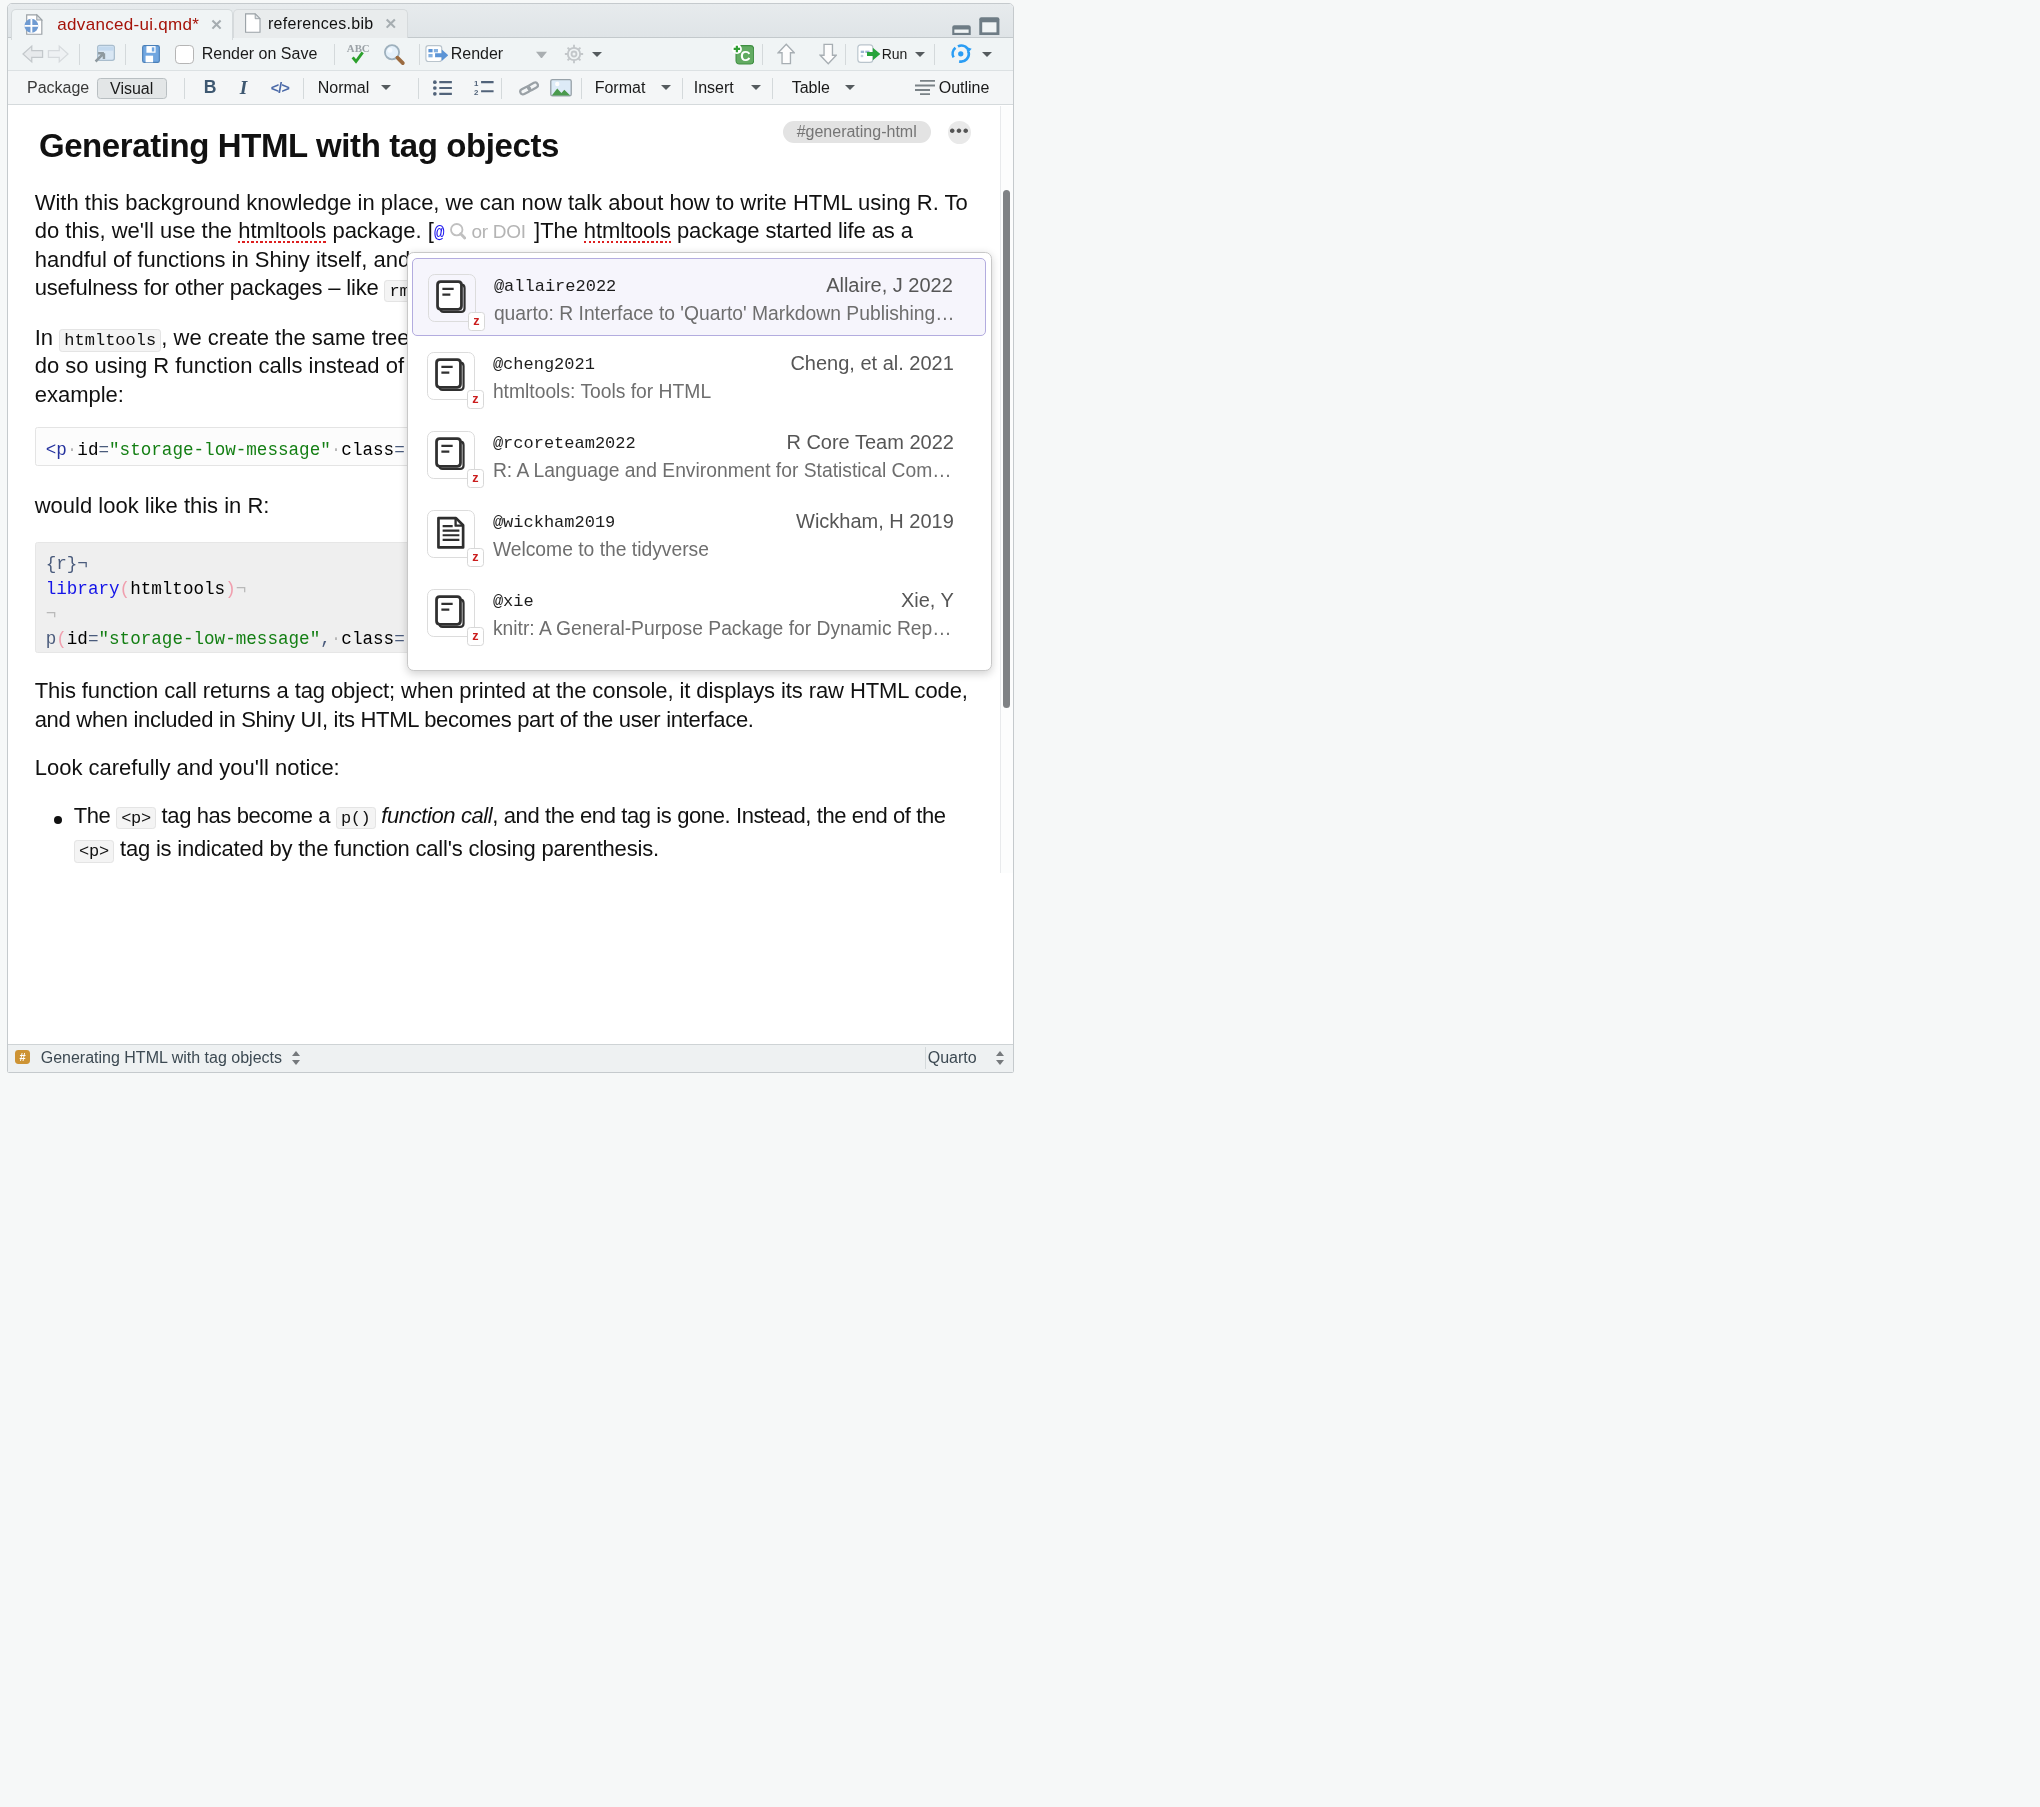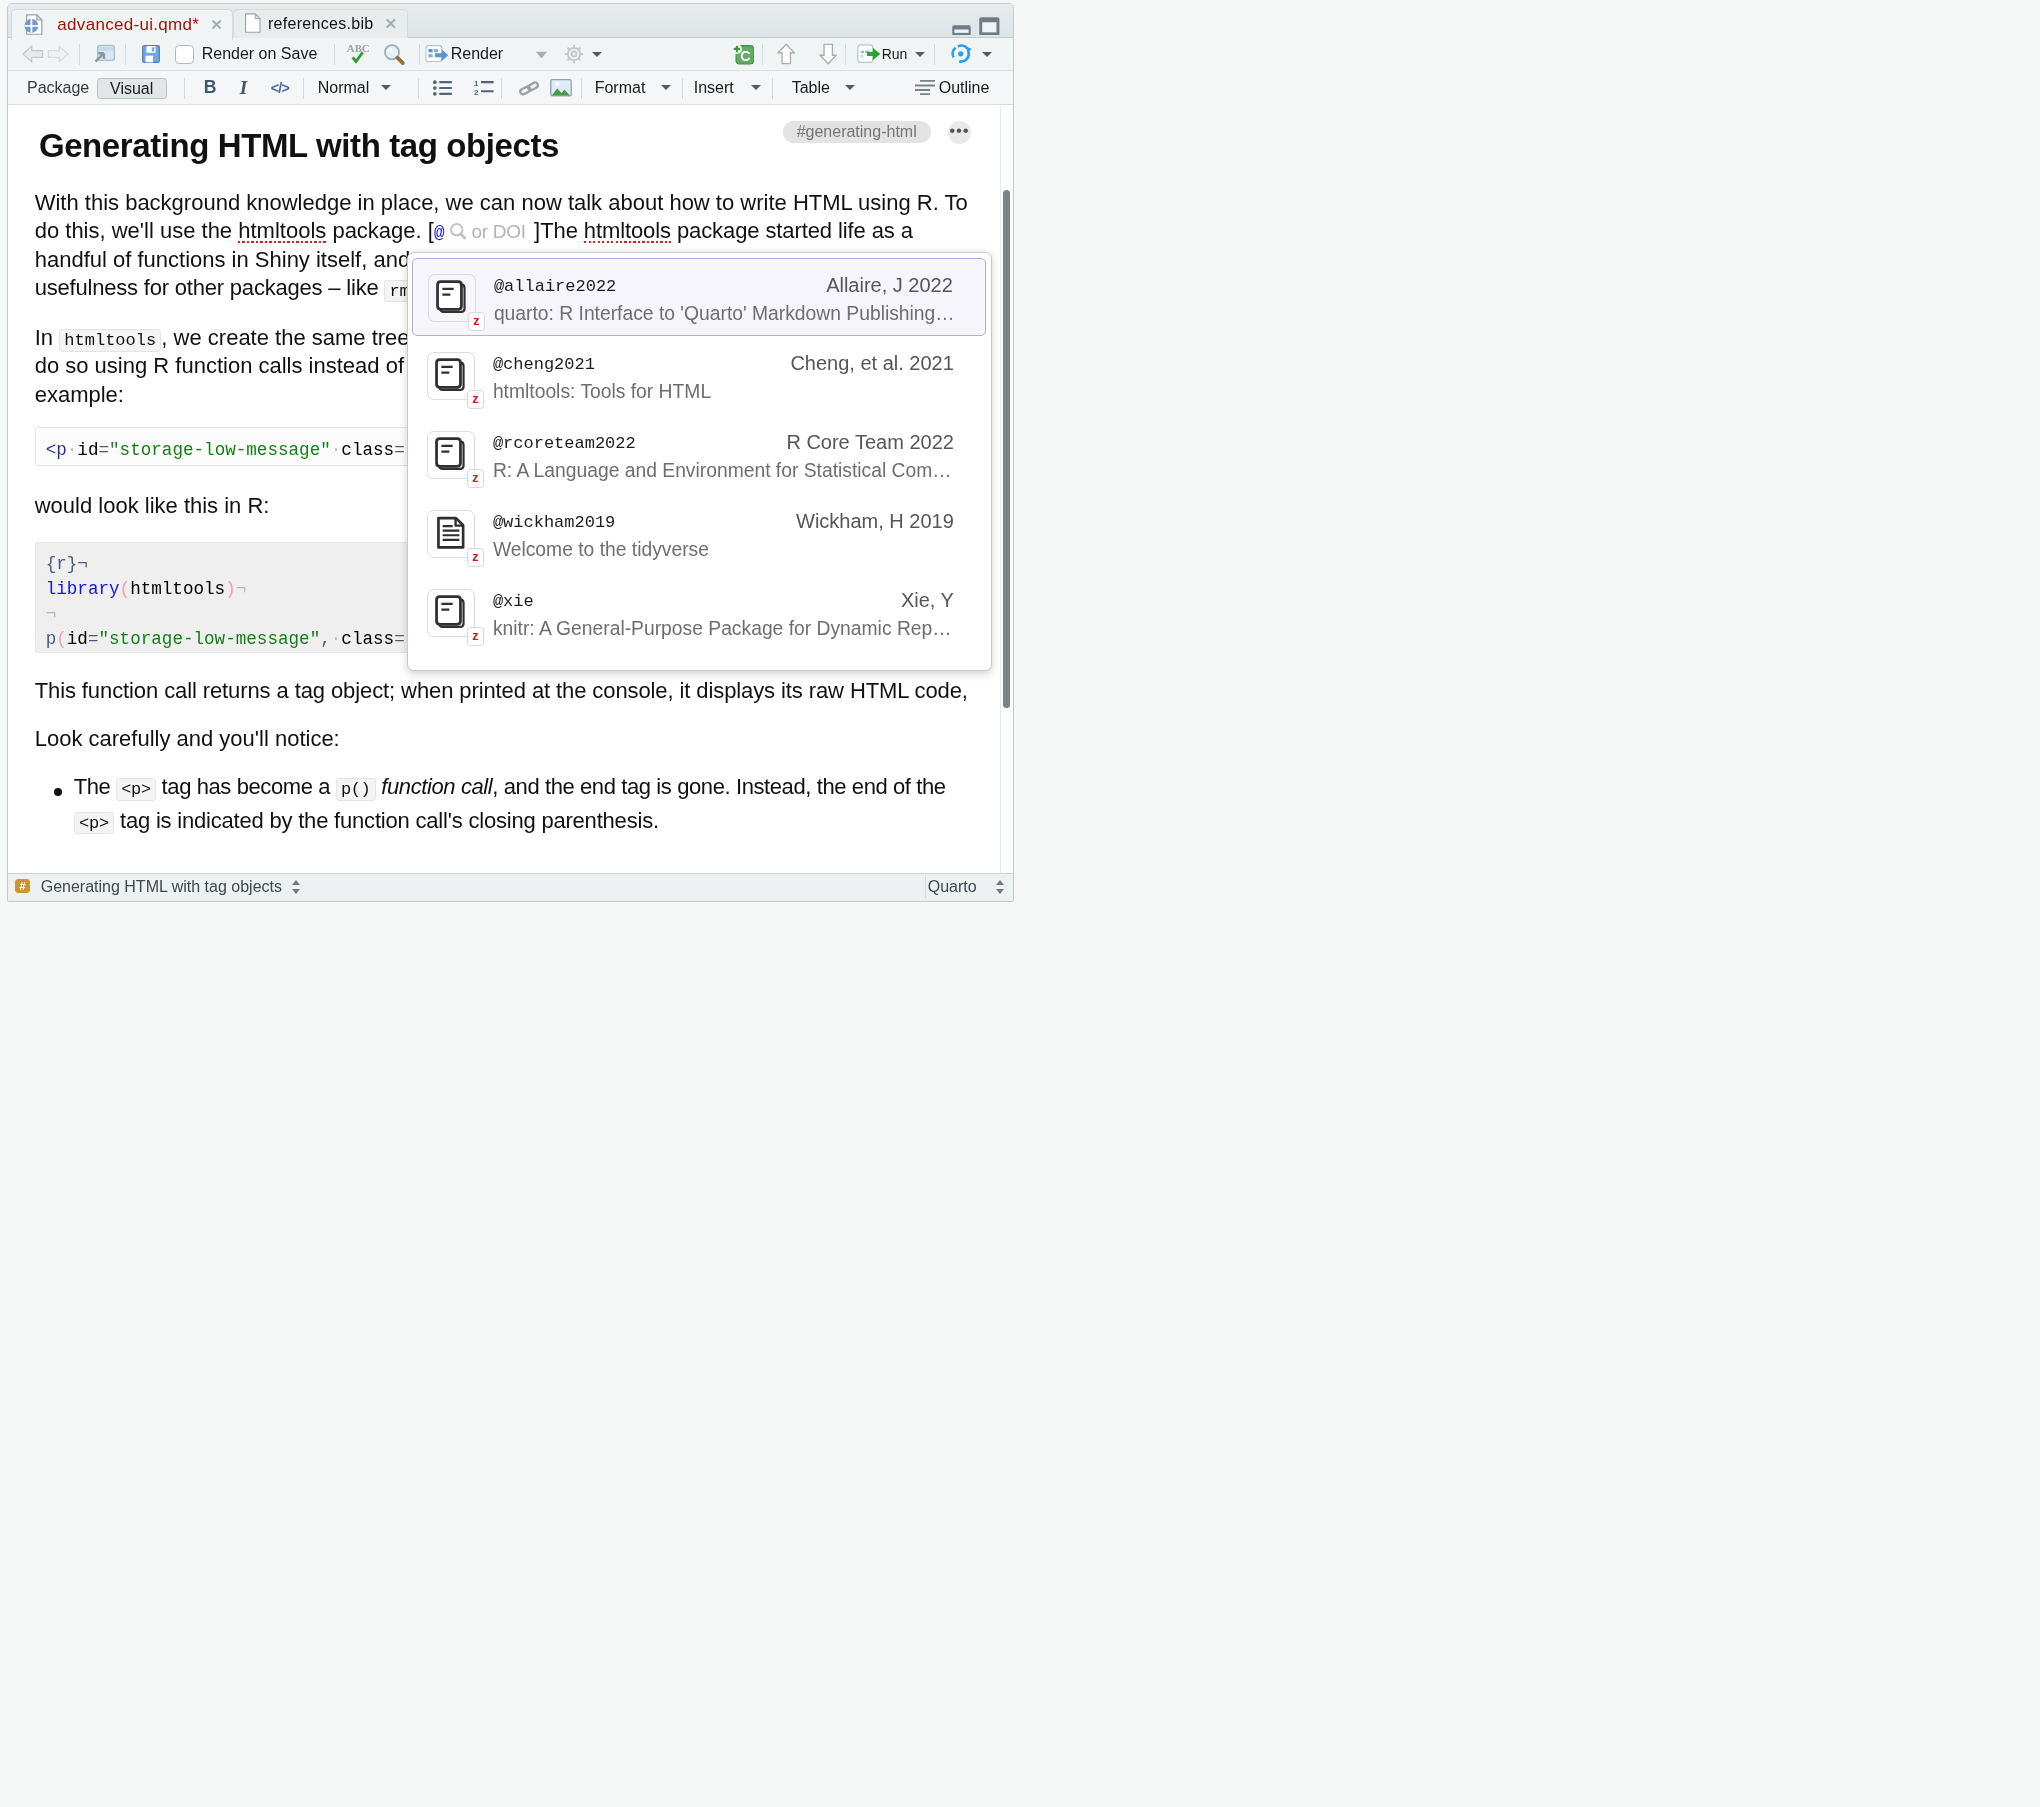--- a/index.html
+++ b/index.html
@@ -1,17 +1,17 @@
 <!DOCTYPE html>
 <html style="font-size:13.4px"><head>
 <meta charset="utf-8">
 <style>
   * { margin:0; padding:0; box-sizing:border-box; }
   html,body { width:1020px; height:904px; background:#f6f8f8; font-family:"Liberation Sans", sans-serif; overflow:hidden; }
-  .win { position:absolute; left:6.7px; top:3.4px; width:1007px; height:899px; background:#fff; border:0.8px solid #c5cacd; border-radius:5px 5px 1.7px 1.7px; overflow:hidden; }
+  .win { position:absolute; left:6.7px; top:3.4px; width:1007px; height:1070px; background:#fff; border:0.8px solid #c5cacd; border-radius:5px 5px 1.7px 1.7px; overflow:hidden; }
   
   .tabbar { position:absolute; left:0; top:0; width:100%; height:34px; background:linear-gradient(#e7ebed,#dfe4e7); border-bottom:0.8px solid #c3c9cc; }
   .tab { position:absolute; top:4.2px; height:30px; border-radius:5px 5px 0 0; display:flex; align-items:center; font-size:16px; }
   .tab.active { left:3.4px; width:222px; height:31px; background:#f0f4f5; border:0.8px solid #d5dadc; border-bottom:none; z-index:3; color:#a51309; }
   .tab.inactive { left:225px; width:175px; height:29px; background:#e9eced; border:0.8px solid #d6dadc; border-bottom:none; color:#111; }
   .tab .x { color:#a6adb1; font-size:15px; font-weight:bold; margin-left:11px; }
   
   .winbtns { position:absolute; right:11.7px; top:11.7px; display:flex; gap:5.9px; align-items:flex-end; }
   
   .toolbar1 { position:absolute; left:0; top:34px; width:100%; height:33px; background:#f0f4f5; border-bottom:0.8px solid #dce1e3; }
@@ -296,20 +296,21 @@
           </svg><span style="color:#b4b4b4;font-size:19px;letter-spacing:-0.3px;line-height:17px">or DOI</span><span style="display:inline-block;width:8.4px"></span>]<span style="letter-spacing:-0.1px">The <span class="spell">htmltools</span> package started life as a</span></div>
       <div class="para">handful of functions in Shiny itself, and was spun o</div>
       <div class="para" style="letter-spacing:-0.2px">usefulness for other packages – like <span class="codechip">rmarkdown</span></div>
       <div class="para" style="margin-top:21px">In <span class="codechip">htmltools</span>, we create the same trees, but we</div>
       <div class="para">do so using R function calls instead of angle brackets. For</div>
       <div class="para">example:</div>
       <div class="codeblock cb1" style="margin-top:17.6px;width:909px"><span class="tagblue">&lt;p</span><span class="dot">·</span>id<span class="slate">=</span><span class="grn">"storage-low-message"</span><span class="dot">·</span>class<span class="slate">=</span><span class="grn">"alert</span></div>
       <div class="para" style="margin-top:26px">would look like this in R:</div>
       <div class="codeblock cb2" style="margin-top:22px;width:909px"><span class="slate">{r}¬</span><br><span class="kw">library</span><span class="pnk">(</span>htmltools<span class="pnk">)</span><span class="eol">¬</span><br><span class="eol">¬</span><br><span class="slate">p</span><span class="pnk">(</span>id<span class="slate">=</span><span class="grn">"storage-low-message"</span><span class="slate">,</span><span class="dot">·</span>class<span class="slate">=</span><span class="grn">"alert</span></div>
       <div class="para" style="margin-top:24px;letter-spacing:-0.1px">This function call returns a tag object; when printed at the console, it displays its raw HTML code,</div>
+      <div class="para" style="letter-spacing:-0.3px">and when included in Shiny UI, its HTML becomes part of the user interface.</div>
       <div class="para" style="margin-top:19.3px">Look carefully and you'll notice:</div>
       <ul style="margin-top:19.3px;margin-left:39px">
         <li>
             <div class="para" style="letter-spacing:-0.4px">The <span class="codechip">&lt;p&gt;</span> tag has become a <span class="codechip">p()</span> <i>function call</i>, and the end tag is gone. Instead, the end of the</div>
         <div class="para" style="margin-top:5px;letter-spacing:-0.2px"><span class="codechip">&lt;p&gt;</span> tag is indicated by the function call's closing parenthesis.</div>
           </li>
       </ul>
     </div>
     <div class="popup">
       <div class="item sel" style="top:5px">

